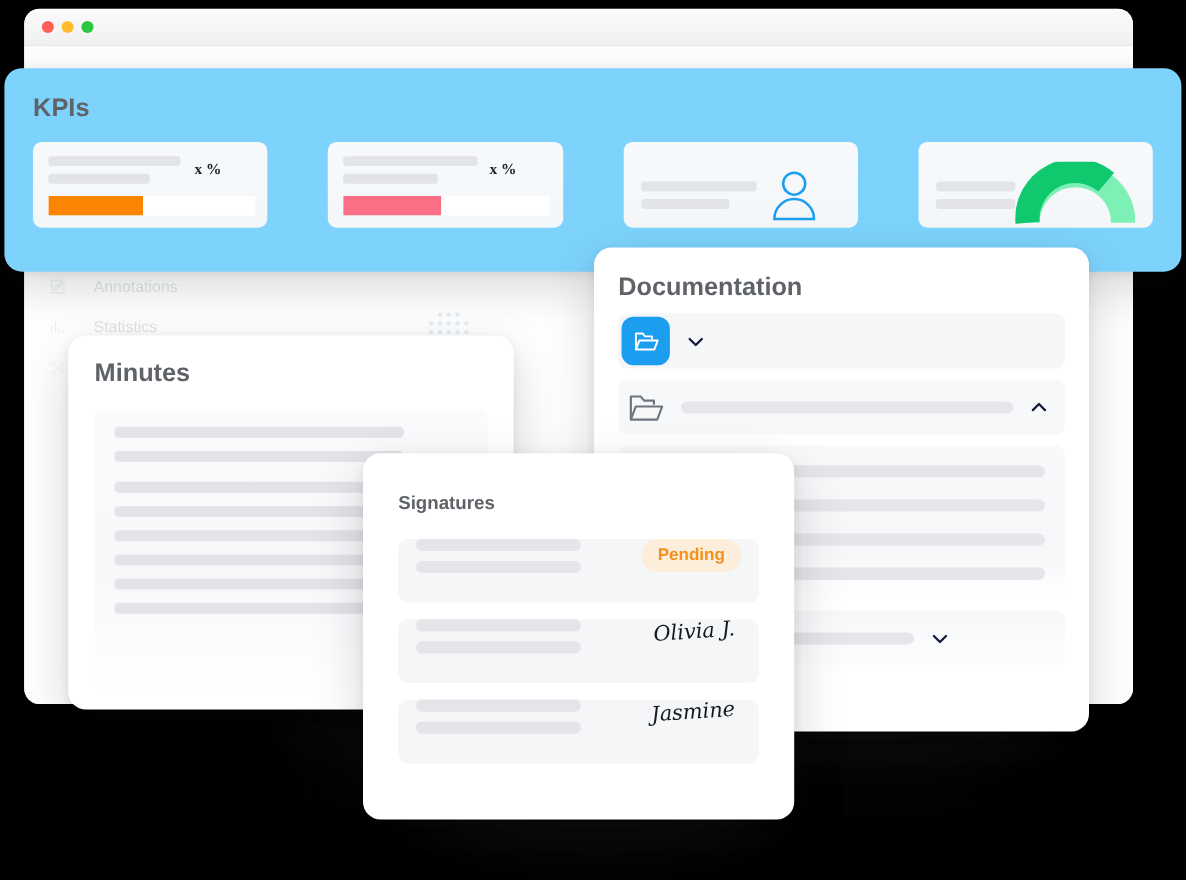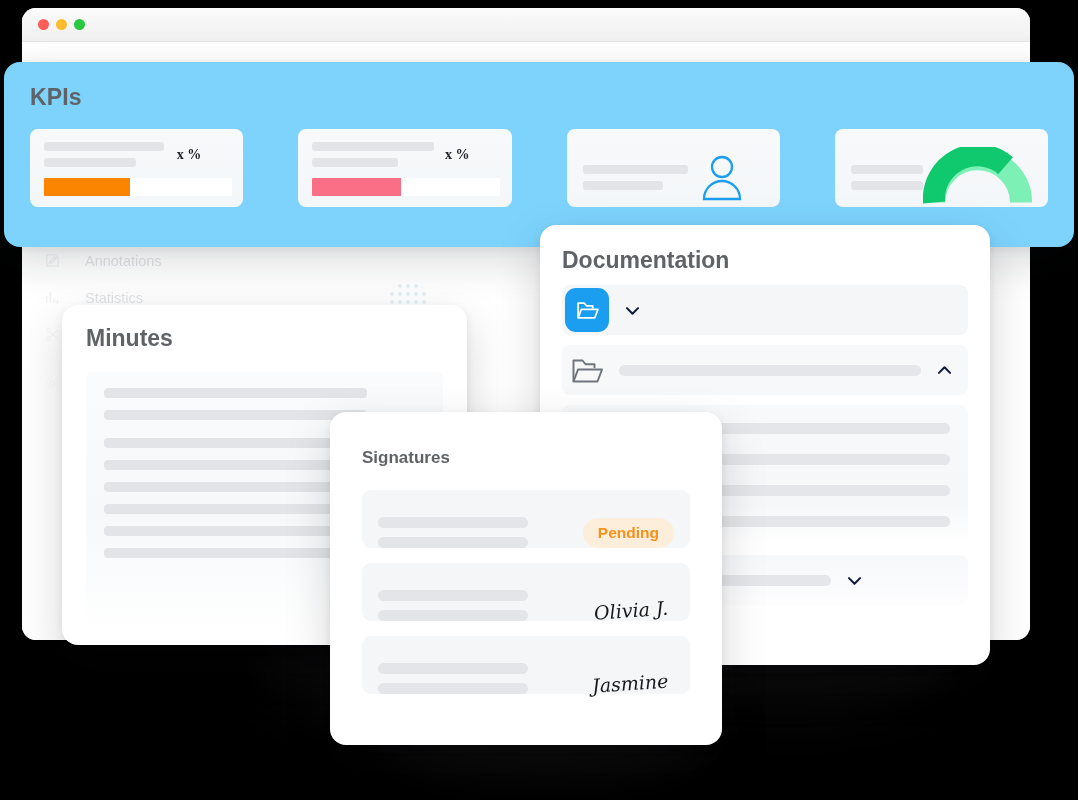--- a/index.html
+++ b/index.html
@@ -184,21 +184,21 @@
     display: flex; flex-direction: column; gap: 20px;
     margin-top: 4px;
   }
   #doc-skeleton-block .sk { height: 11px; border-radius: 6px; background:#e4e6e9; }
   .doc-row.footer { background: linear-gradient(180deg,#f7f8fa,#fdfdfe); margin-top: 10px; }
 
   
   #signatures-card { left: 330px; top: 412px; width: 392px; height: 333px; padding: 36px 32px 0 32px; }
   #signatures-card .card-title { font-size: 17px; }
   .sig-row {
-    display: flex; align-items: flex-end;
+    display: flex; align-items: flex-start;
     height: 58px;
     background: #f5f6f8;
     border-radius: 9px;
     margin-top: 15px;
     padding: 0 16px;
     gap: 24px;
   }
   .sig-lines { display: flex; flex-direction: column; gap: 9px; flex: 1; }
   .sig-lines .sk { height: 11px; border-radius: 6px; background: #e3e5e8; }
   .pending-badge {

